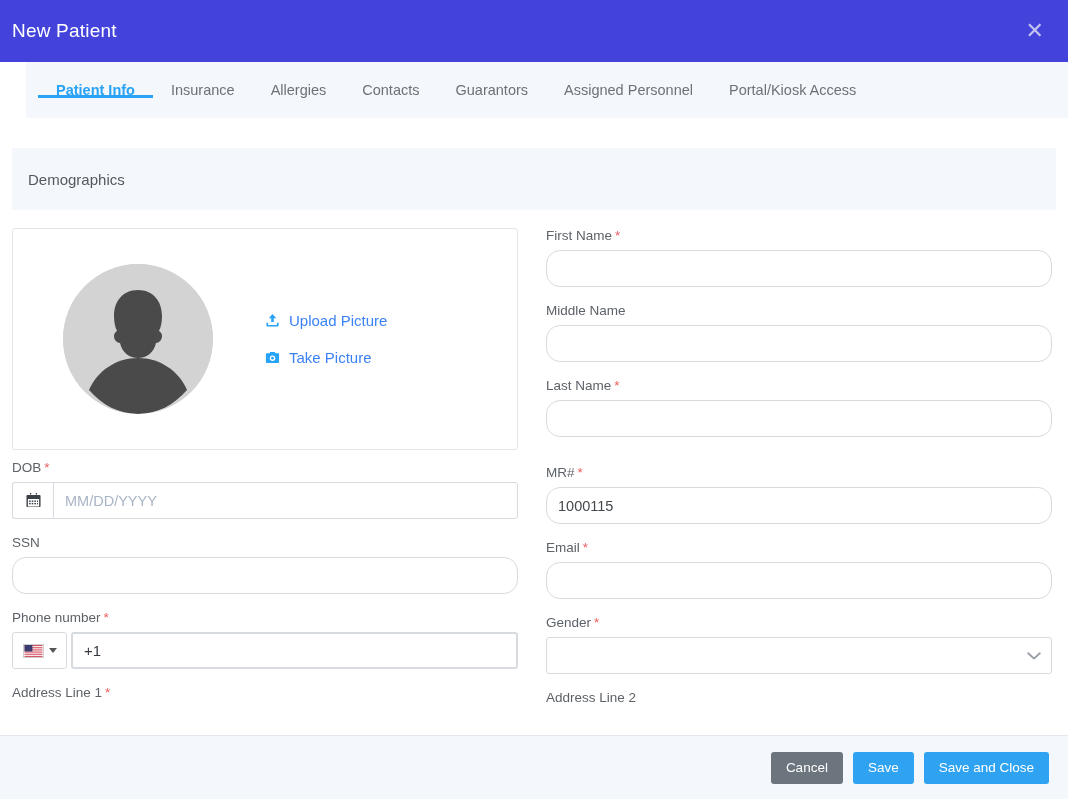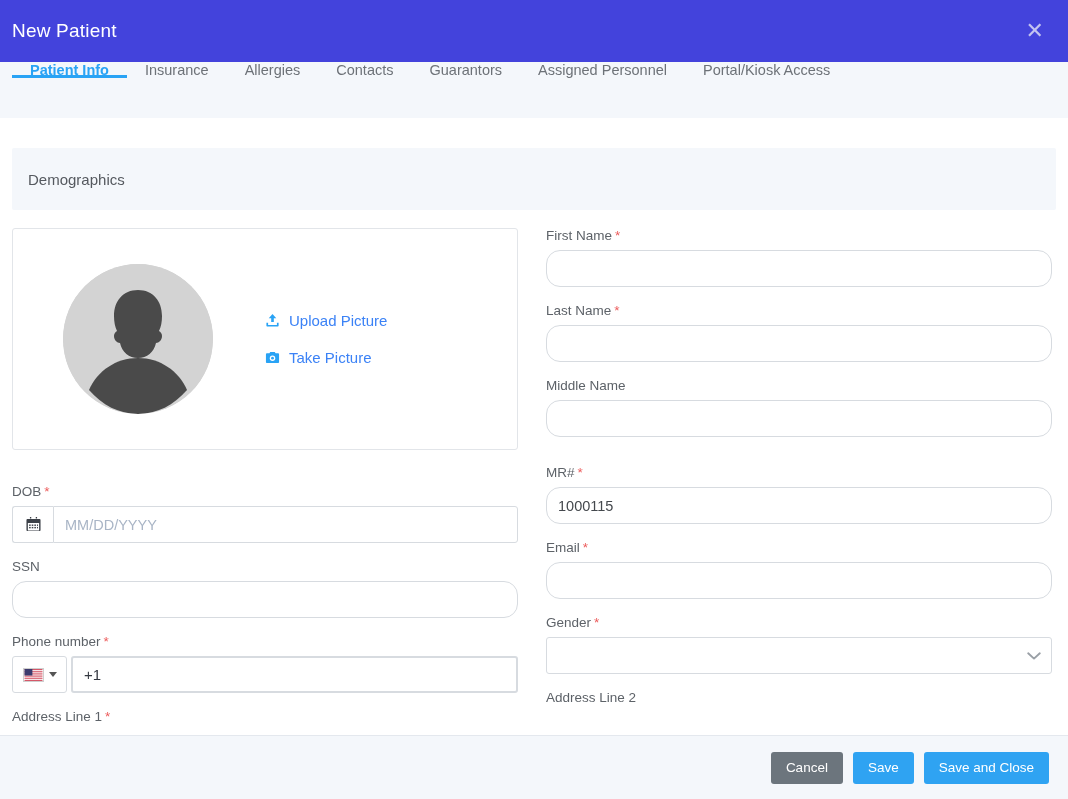--- a/index.html
+++ b/index.html
@@ -48,23 +48,24 @@
     font-family: "Liberation Sans", sans-serif;
     padding: 2px 4px;
   }
 
   
   .tab-bar {
     height: 56px;
     min-height: 56px;
     background: #f4f7fb;
     display: flex;
-    align-items: flex-start;
+    align-items: center;
     padding-left: 12px;
     position: relative;
+    margin-left: 26px;
   }
   .tab {
     display: flex;
     align-items: center;
     padding: 0 18px;
     font-size: 14.5px;
     color: #6d7278;
     cursor: pointer;
     position: relative;
     white-space: nowrap;
@@ -332,21 +333,21 @@
                   <path d="M5.6 2.2l-.9 1.3H2.2c-.7 0-1.2.5-1.2 1.2v8c0 .7.5 1.2 1.2 1.2h11.6c.7 0 1.2-.5 1.2-1.2v-8c0-.7-.5-1.2-1.2-1.2h-2.5l-.9-1.3H5.6z"></path>
                   <circle cx="8" cy="8.7" r="2.9" fill="#ffffff"></circle>
                   <circle cx="8" cy="8.7" r="1.5" fill="#29a3f5"></circle>
                 </svg>
               </span>
               <span>Take Picture</span>
             </a>
           </div>
         </div>
 
-        <div class="field" style="margin-top:34px;">
+        <div class="field" style="margin-top:10px;">
           <label class="field-label">
             <span>DOB</span><span class="req">*</span>
           </label>
           <div class="input-group">
             <div class="addon">
               <svg width="15" height="15" viewBox="0 0 16 16" fill="#3c4148" xmlns="http://www.w3.org/2000/svg">
                 <path d="M4.2 0h1.4v1.6H4.2zM10.4 0h1.4v1.6h-1.4z"></path>
                 <path d="M1.4 2.2h13.2c.5 0 .9.4.9.9v11c0 .5-.4.9-.9.9H1.4c-.5 0-.9-.4-.9-.9v-11c0-.5.4-.9.9-.9zm.6 4.1v8h12v-8H2z"></path>
                 <rect x="3.3" y="8" width="1.7" height="1.5"></rect>
                 <rect x="6.1" y="8" width="1.7" height="1.5"></rect>
@@ -402,28 +403,28 @@
       <div class="col">
 
         <div class="field">
           <label class="field-label">
             <span>First Name</span><span class="req">*</span>
           </label>
           <input class="input" type="text" placeholder="" style="">
         </div>
 
         <div class="field">
+          <label class="field-label">Middle Name</label>
+          <input class="input" type="text" placeholder="" style="">
+        </div>
+
+        <div class="field">
           <label class="field-label">
             <span>Last Name</span><span class="req">*</span>
           </label>
-          <input class="input" type="text" placeholder="" style="">
-        </div>
-
-        <div class="field">
-          <label class="field-label">Middle Name</label>
           <input class="input" type="text" placeholder="" style="">
         </div>
 
         <div class="field" style="margin-top:28px;">
           <label class="field-label">
             <span>MR#</span><span class="req">*</span>
           </label>
           <input class="input" type="text" placeholder="" value="1000115" style="">
         </div>
 

